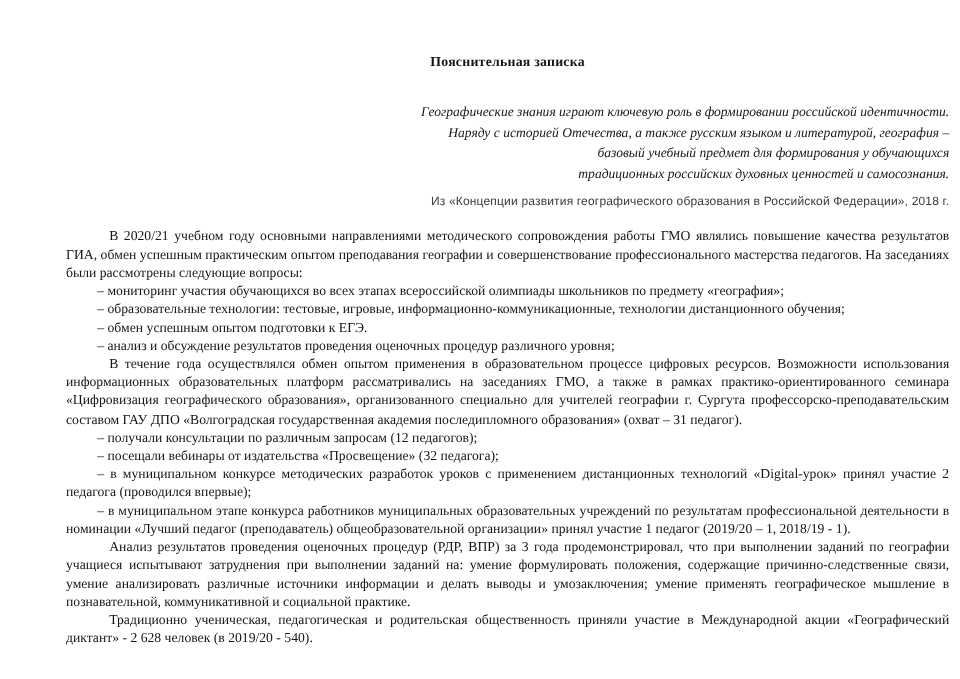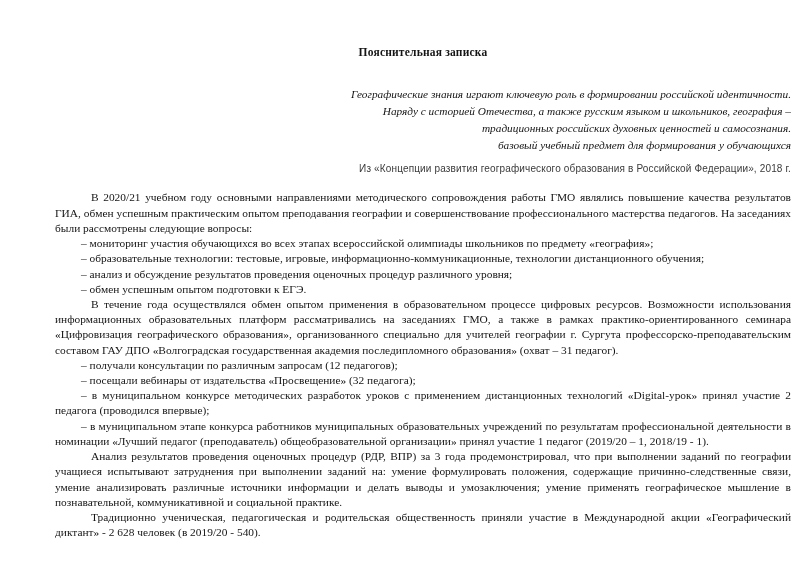--- a/index.html
+++ b/index.html
@@ -83,33 +83,33 @@
 </head>
 <body>
 
 <div class="page">
   <div class="content">
 
     <div class="doc-title">Пояснительная записка</div>
 
     <div class="epigraph">
       <span class="ep-line">Географические знания играют ключевую роль в формировании российской идентичности.</span>
-      <span class="ep-line">Наряду с историей Отечества, а также русским языком и школьников, география –</span>
+      <span class="ep-line">Наряду с историей Отечества, а также русским языком и литературой, география –</span>
+      <span class="ep-line">базовый учебный предмет для формирования у обучающихся</span>
       <span class="ep-line">традиционных российских духовных ценностей и самосознания.</span>
-      <span class="ep-line">базовый учебный предмет для формирования у обучающихся</span>
     </div>
 
     <div class="epigraph-source">Из «Концепции развития географического образования в Российской Федерации», 2018 г.</div>
 
     <div class="body-block">
       <p class="para">В 2020/21 учебном году основными направлениями  методического сопровождения работы ГМО являлись повышение качества результатов ГИА, обмен успешным практическим опытом преподавания географии и совершенствование профессионального мастерства педагогов. На заседаниях были рассмотрены следующие вопросы:</p>
       <p class="bullet">– мониторинг участия обучающихся  во всех  этапах всероссийской олимпиады школьников по предмету «география»;</p>
       <p class="bullet">– образовательные технологии: тестовые, игровые, информационно-коммуникационные, технологии дистанционного обучения;</p>
+      <p class="bullet">– обмен успешным опытом подготовки к ЕГЭ.</p>
       <p class="bullet">– анализ и обсуждение результатов проведения оценочных процедур различного уровня;</p>
-      <p class="bullet">– обмен успешным опытом подготовки к ЕГЭ.</p>
       <p class="para">В течение года осуществлялся обмен опытом применения в образовательном процессе цифровых ресурсов.  Возможности использования информационных образовательных платформ рассматривались на заседаниях ГМО, а также в рамках практико-ориентированного семинара «Цифровизация географического образования», организованного специально для учителей  географии г. Сургута профессорско-преподавательским составом ГАУ ДПО «Волгоградская  государственная академия последипломного образования» (охват – 31 педагог).</p>
       <p class="bullet">– получали консультации по различным запросам (12 педагогов);</p>
       <p class="bullet">– посещали вебинары от издательства «Просвещение» (32 педагога);</p>
       <p class="bullet">– в муниципальном конкурсе методических разработок уроков  с применением дистанционных технологий «Digital-урок» принял участие 2 педагога (проводился впервые);</p>
       <p class="bullet">– в муниципальном этапе конкурса работников муниципальных образовательных учреждений по результатам профессиональной деятельности в номинации «Лучший педагог (преподаватель) общеобразовательной организации» принял  участие 1 педагог (2019/20 – 1, 2018/19 - 1).</p>
       <p class="para">Анализ результатов проведения оценочных процедур (РДР, ВПР) за 3 года продемонстрировал, что при выполнении заданий по географии учащиеся испытывают затруднения при выполнении заданий на: умение формулировать положения, содержащие причинно-следственные связи, умение анализировать различные источники информации и делать выводы и умозаключения; умение применять географическое мышление в познавательной, коммуникативной и социальной практике.</p>
       <p class="para">Традиционно ученическая, педагогическая и родительская общественность приняли участие в Международной акции «Географический диктант» - 2 628 человек (в 2019/20 - 540).</p>
     </div>
 
   </div>

